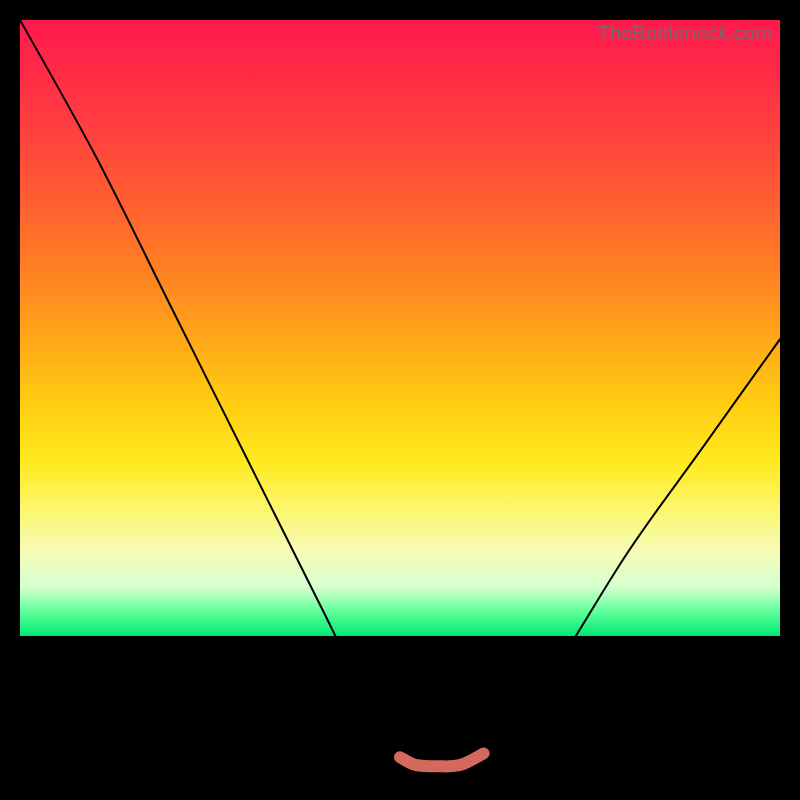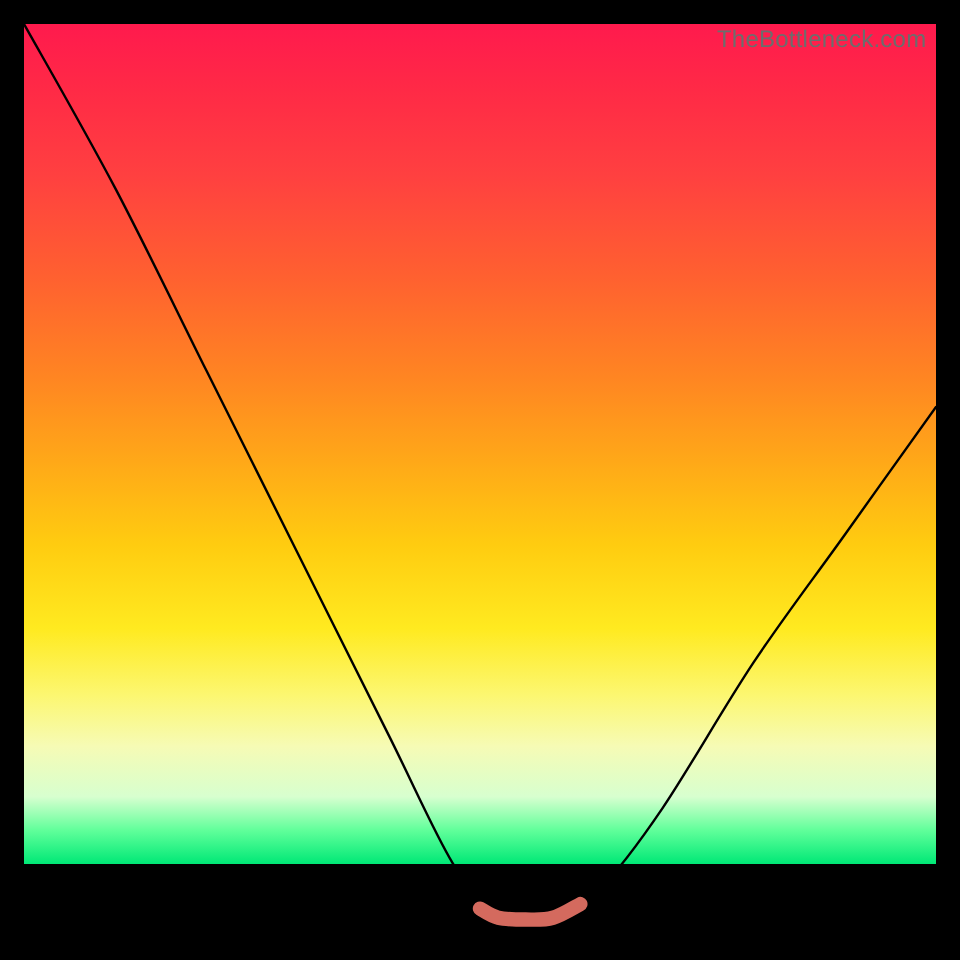--- a/index.html
+++ b/index.html
@@ -15,21 +15,21 @@
     position: relative;
     width: 800px;
     height: 800px;
     background: #000;
   }
   .plot-area {
     position: absolute;
     left: 20px;
     top: 20px;
     width: 760px;
-    height: 700px;
+    height: 616px;
     
     background: linear-gradient(
       to bottom,
       #ff1a4d 0%,
       #ff2a46 8%,
       #ff4040 18%,
       #ff6030 30%,
       #ff8522 42%,
       #ffa818 52%,
       #ffcc10 62%,

